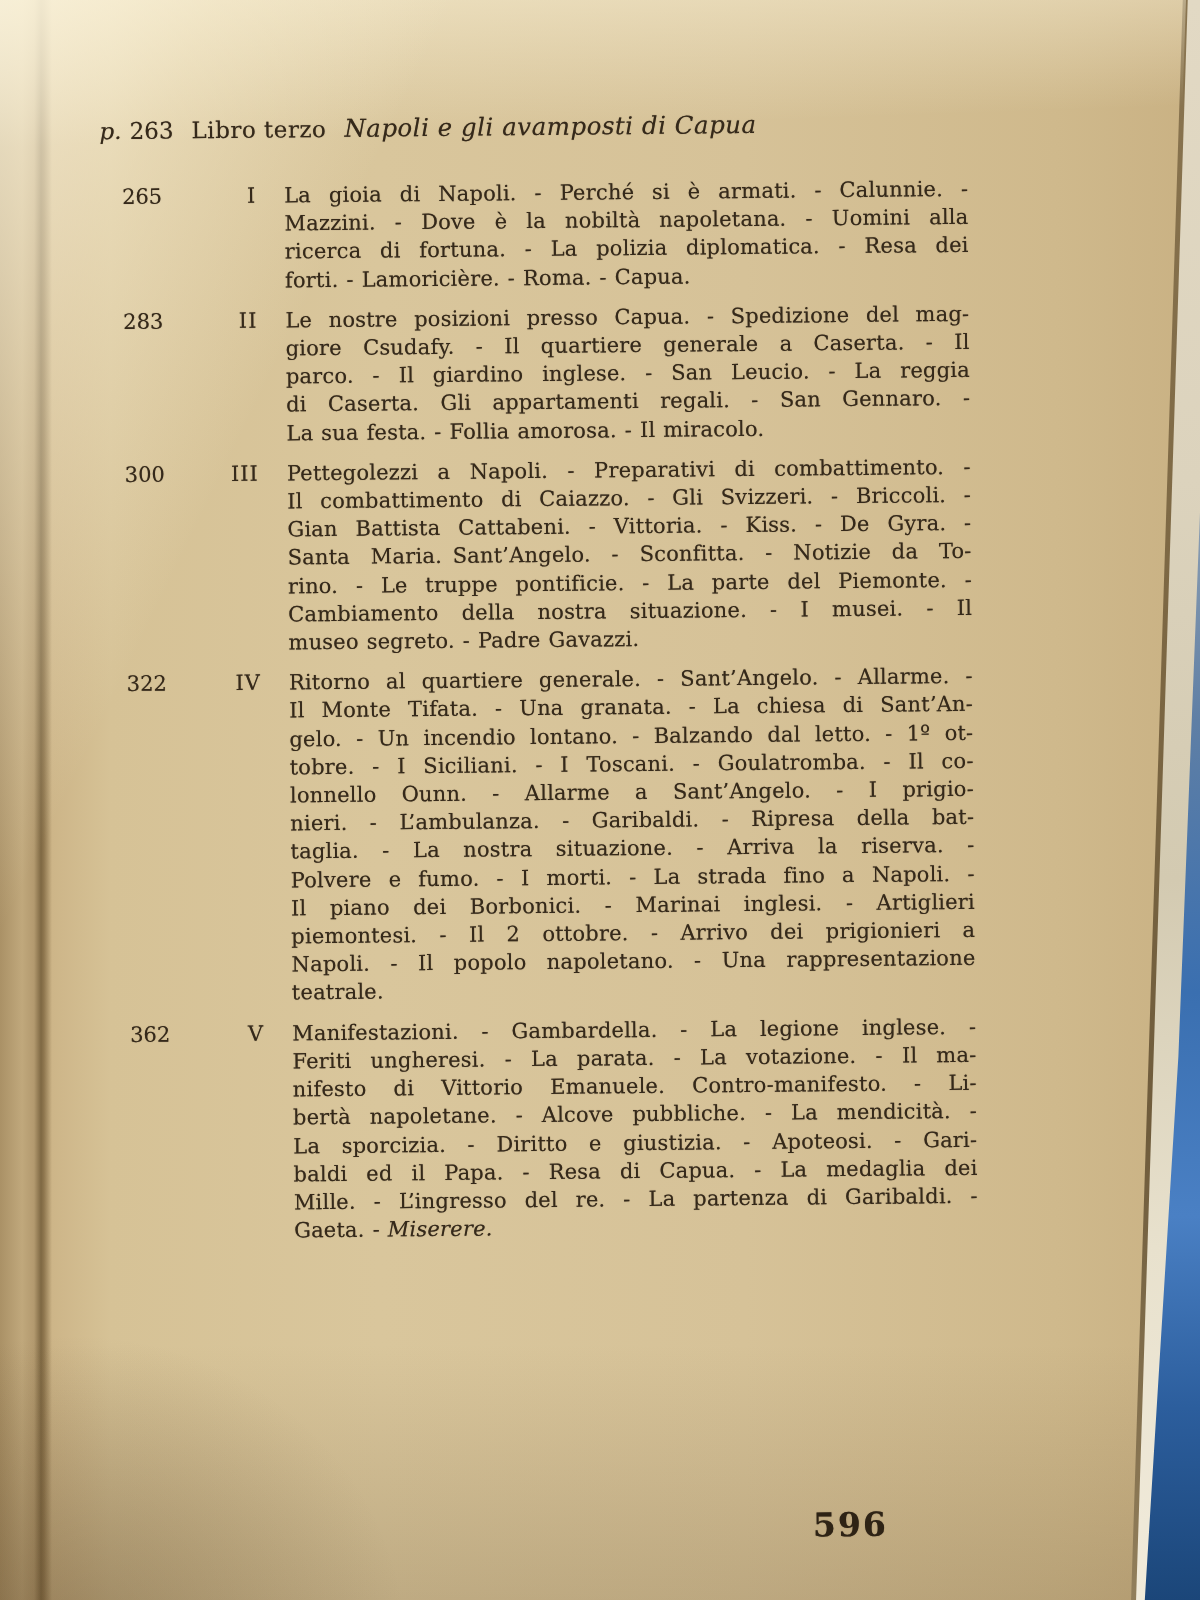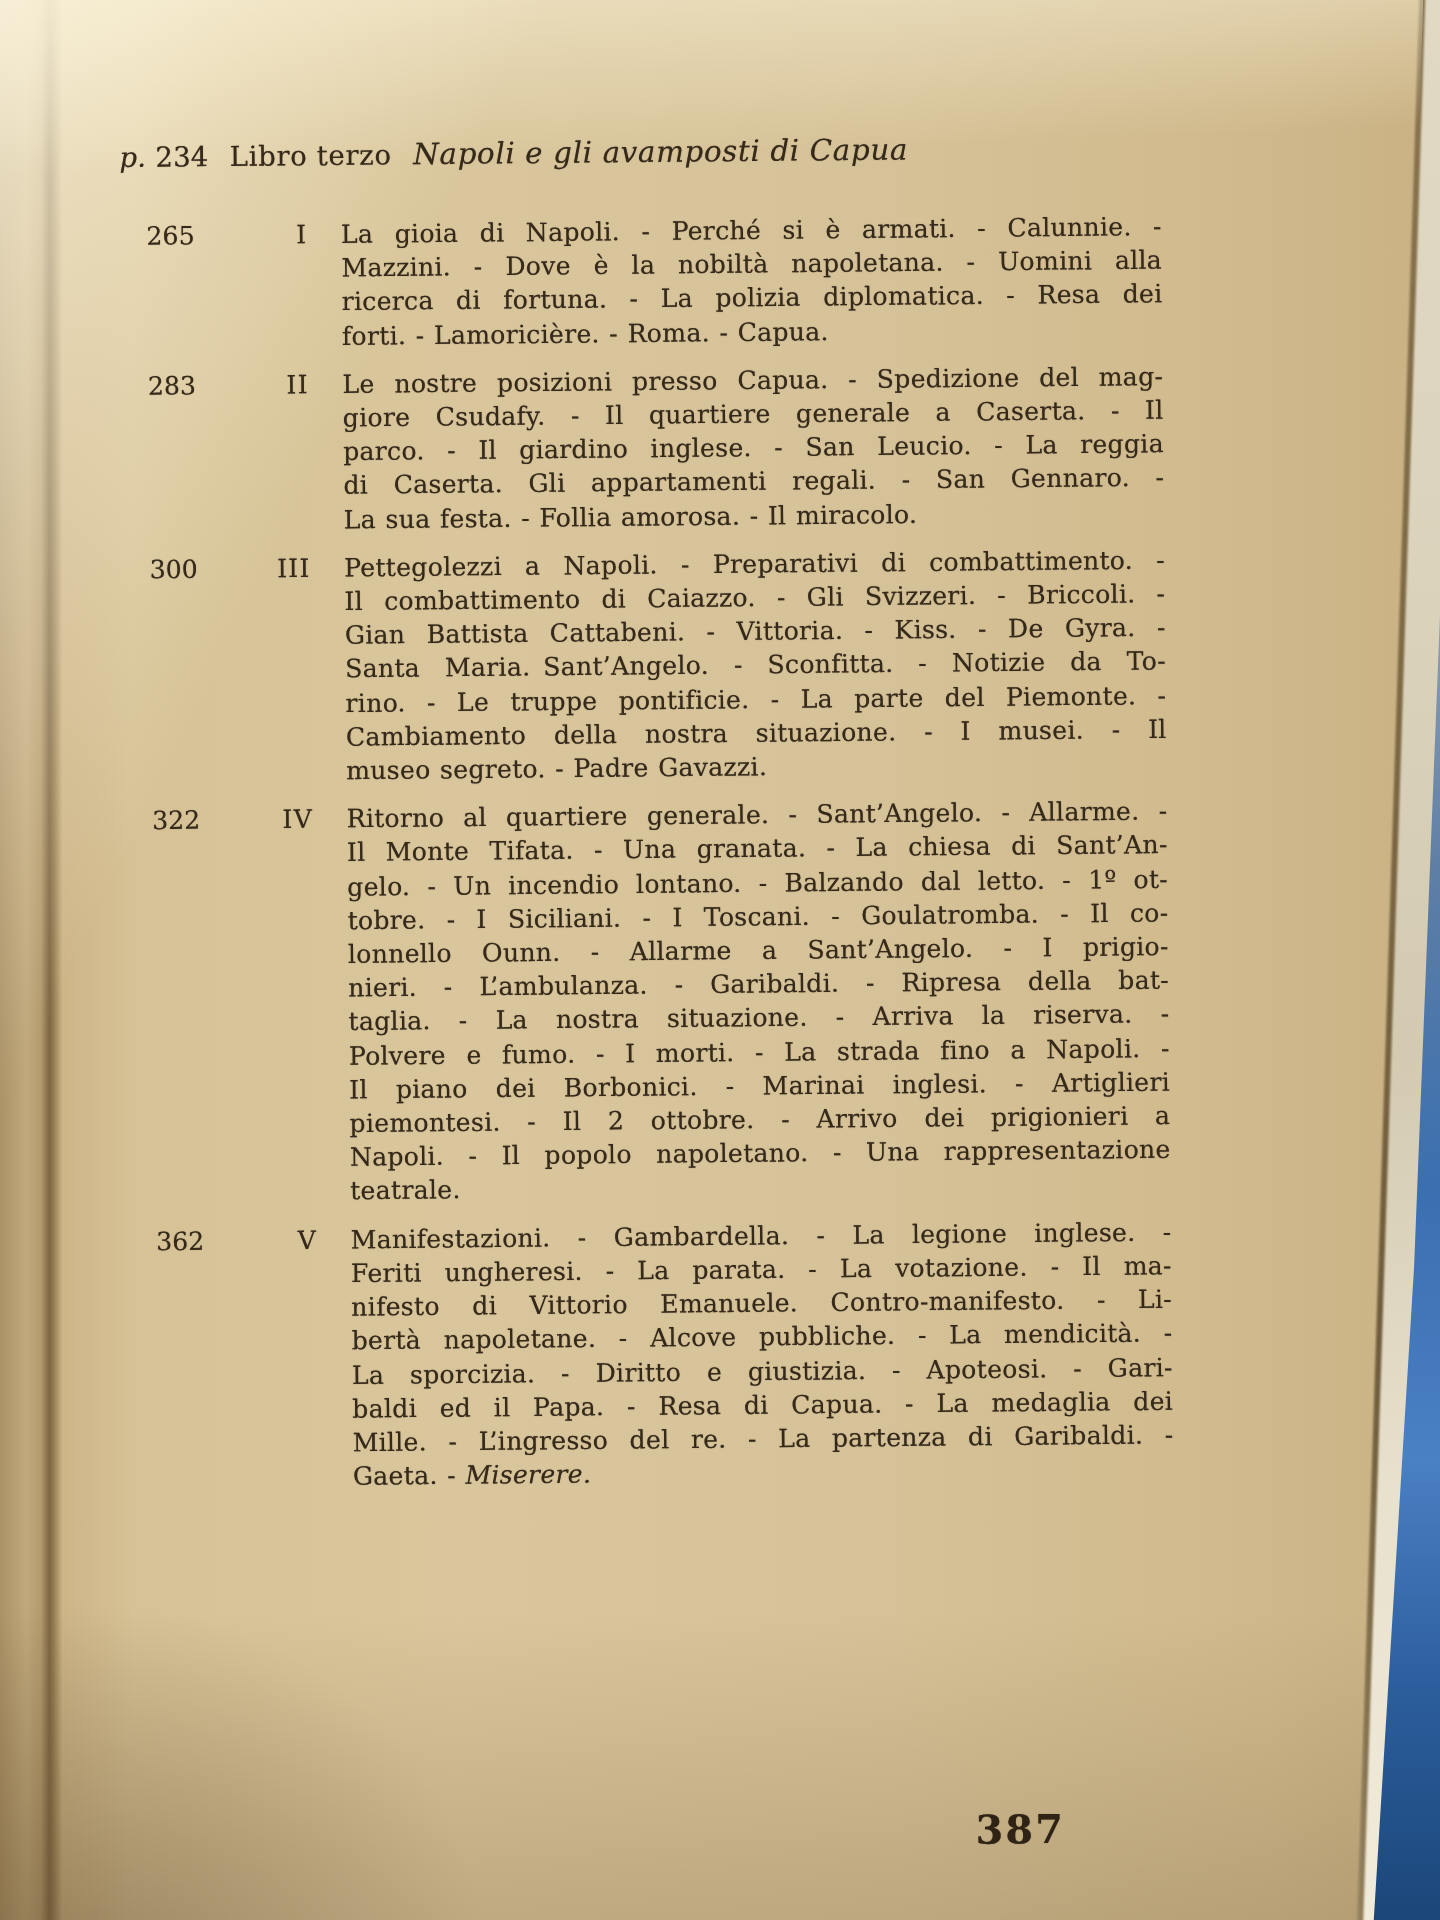--- a/index.html
+++ b/index.html
@@ -77,21 +77,21 @@
   <div class="edge-stack"></div>
   <div class="table-wedge"></div>
   <div class="page"></div>
   <div class="edge-line"></div>
   <div class="glare"></div>
 
   <div class="content">
     <div class="header">
       <span class="pgroup">
         <span class="it">p.</span>
-        <span>234</span>
+        <span>263</span>
       </span>
       <span class="plabel">Libro terzo</span>
       <span class="ptitle it">Napoli e gli avamposti di Capua</span>
     </div>
 
     <div class="entries">
         <div class="entry">
           <div class="num">265</div>
           <div class="rom">I</div>
           <div class="txt">
@@ -152,15 +152,15 @@
             <div class="line">nifesto di Vittorio Emanuele. Contro-manifesto. - Li-</div>
             <div class="line">bertà napoletane. - Alcove pubbliche. - La mendicità. -</div>
             <div class="line">La sporcizia. - Diritto e giustizia. - Apoteosi. - Gari-</div>
             <div class="line">baldi ed il Papa. - Resa di Capua. - La medaglia dei</div>
             <div class="line">Mille. - L’ingresso del re. - La partenza di Garibaldi. -</div>
             <div class="line last">Gaeta. - <span class="it">Miserere.</span></div>
           </div>
         </div>
       </div>
 
-    <div class="folio">387</div>
+    <div class="folio">596</div>
   </div>
 </div>
 
 </body></html>

